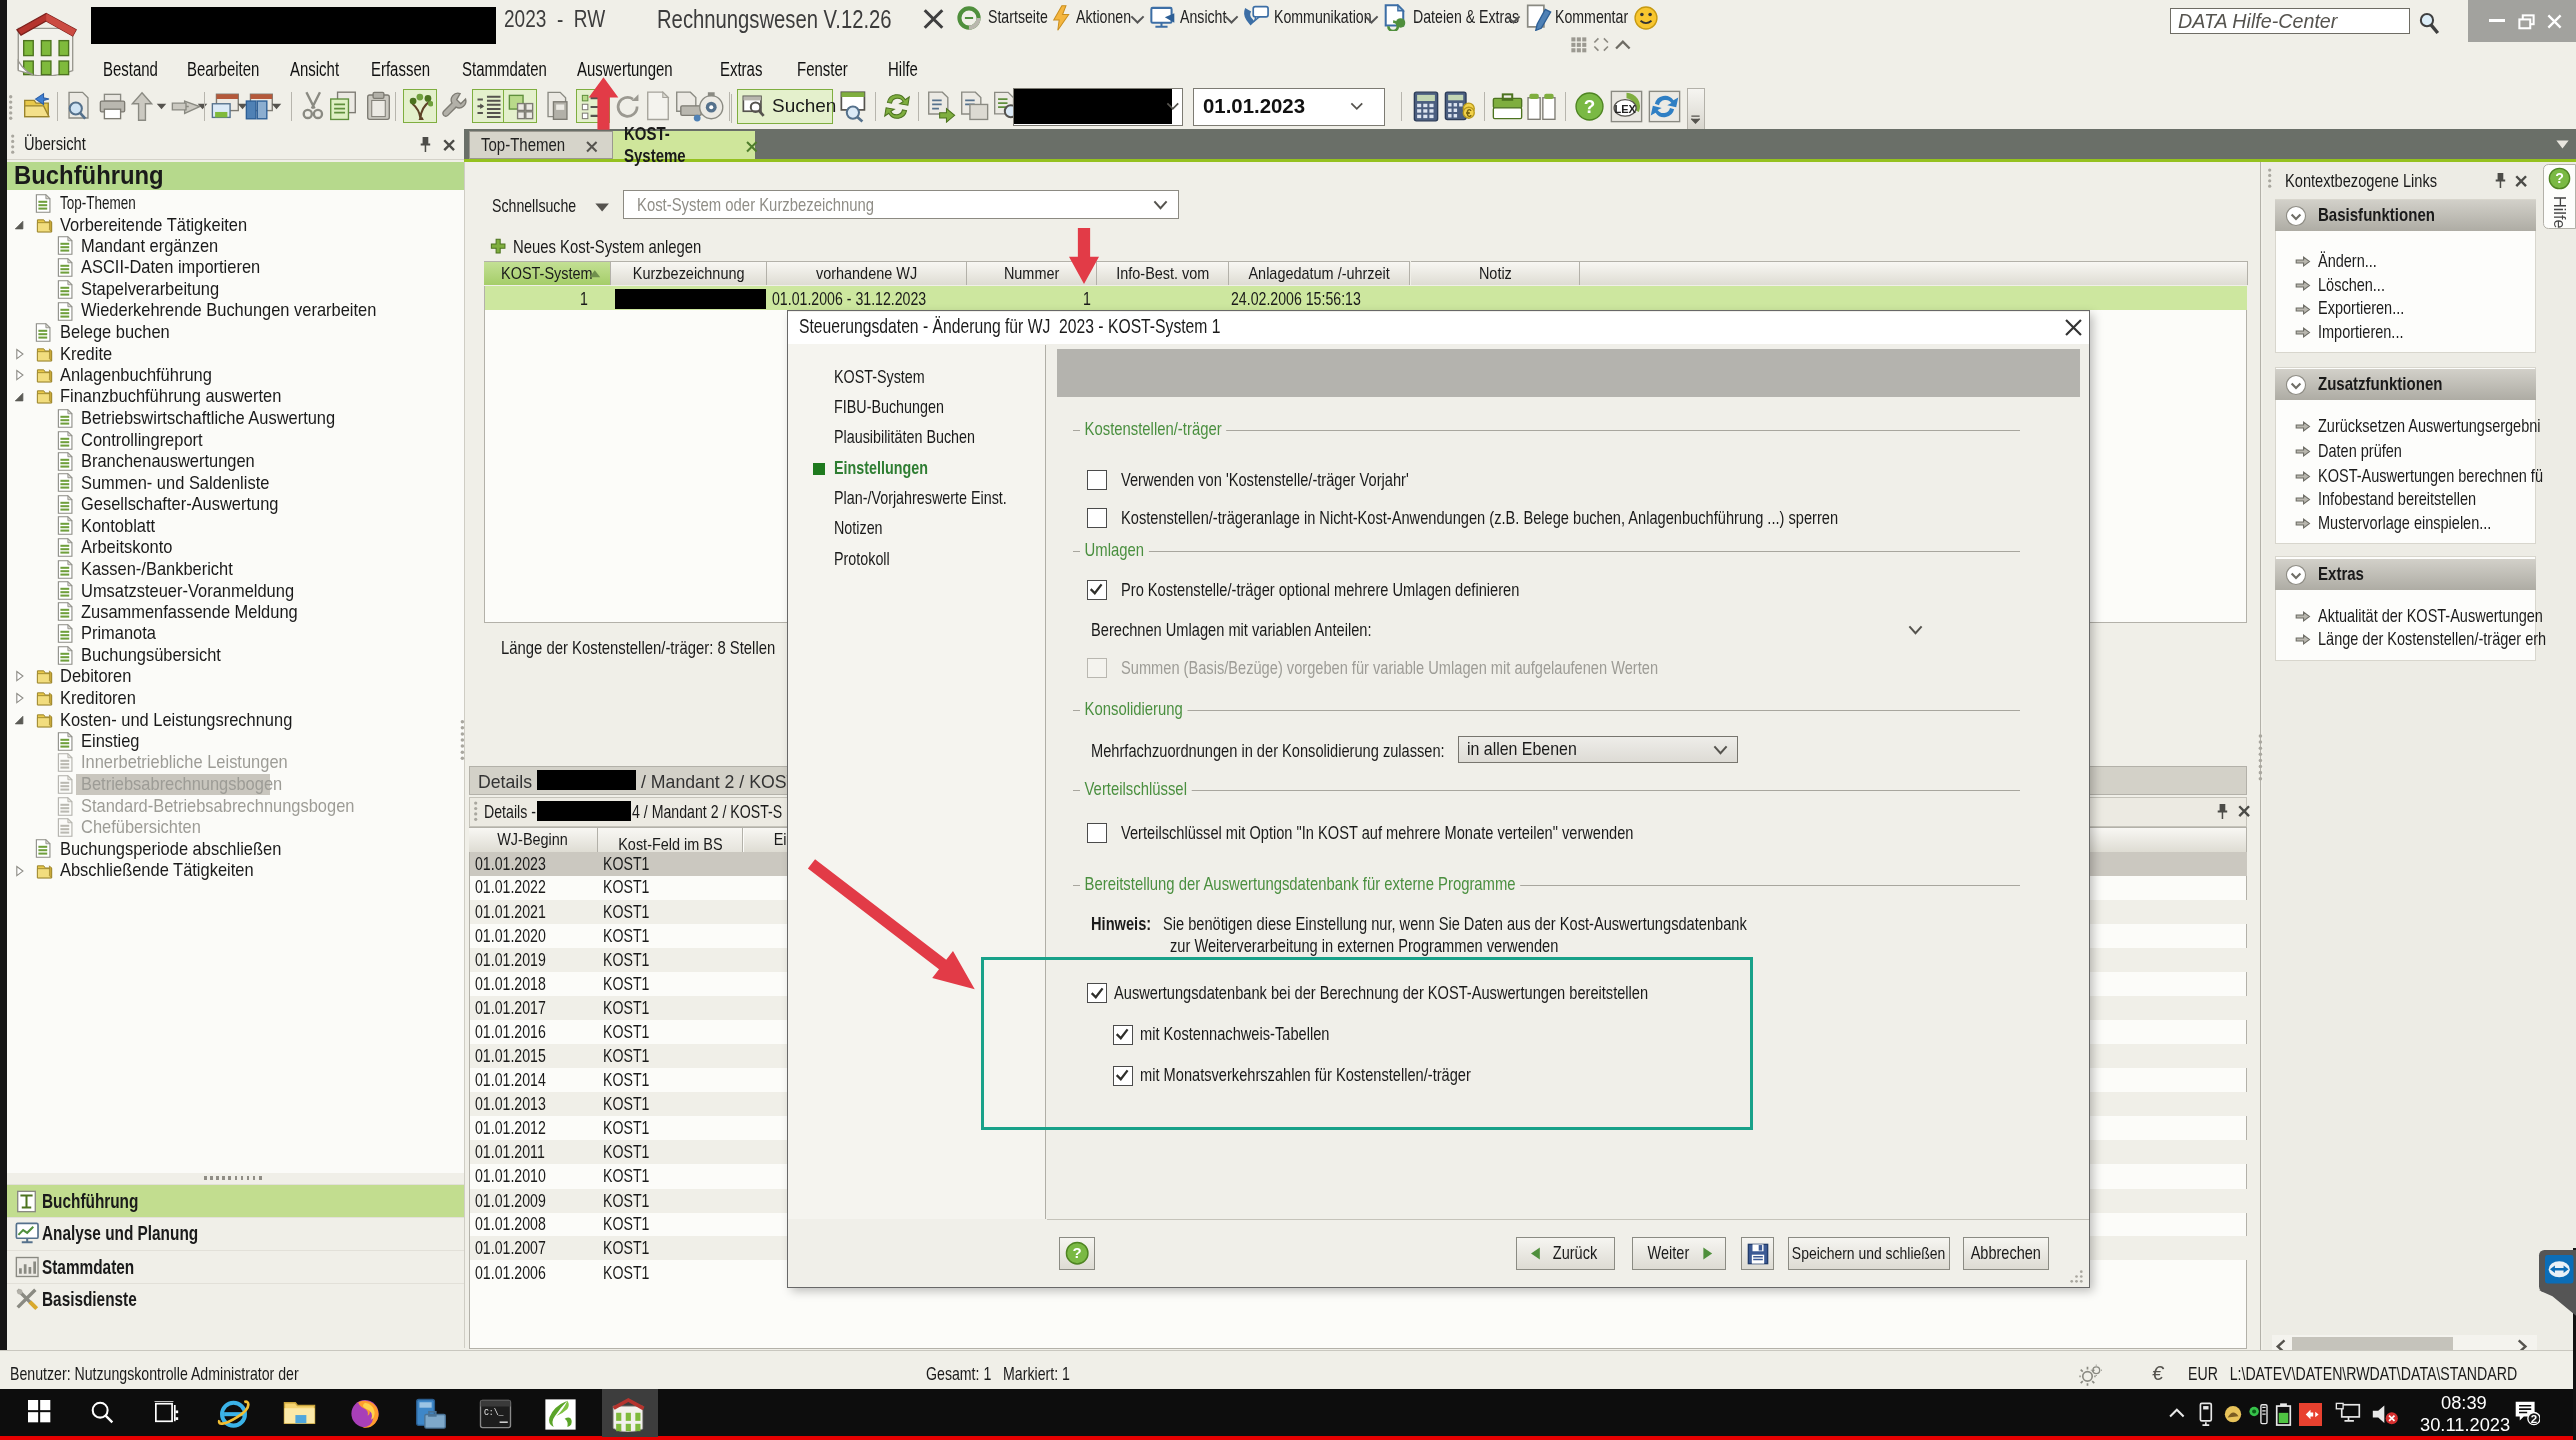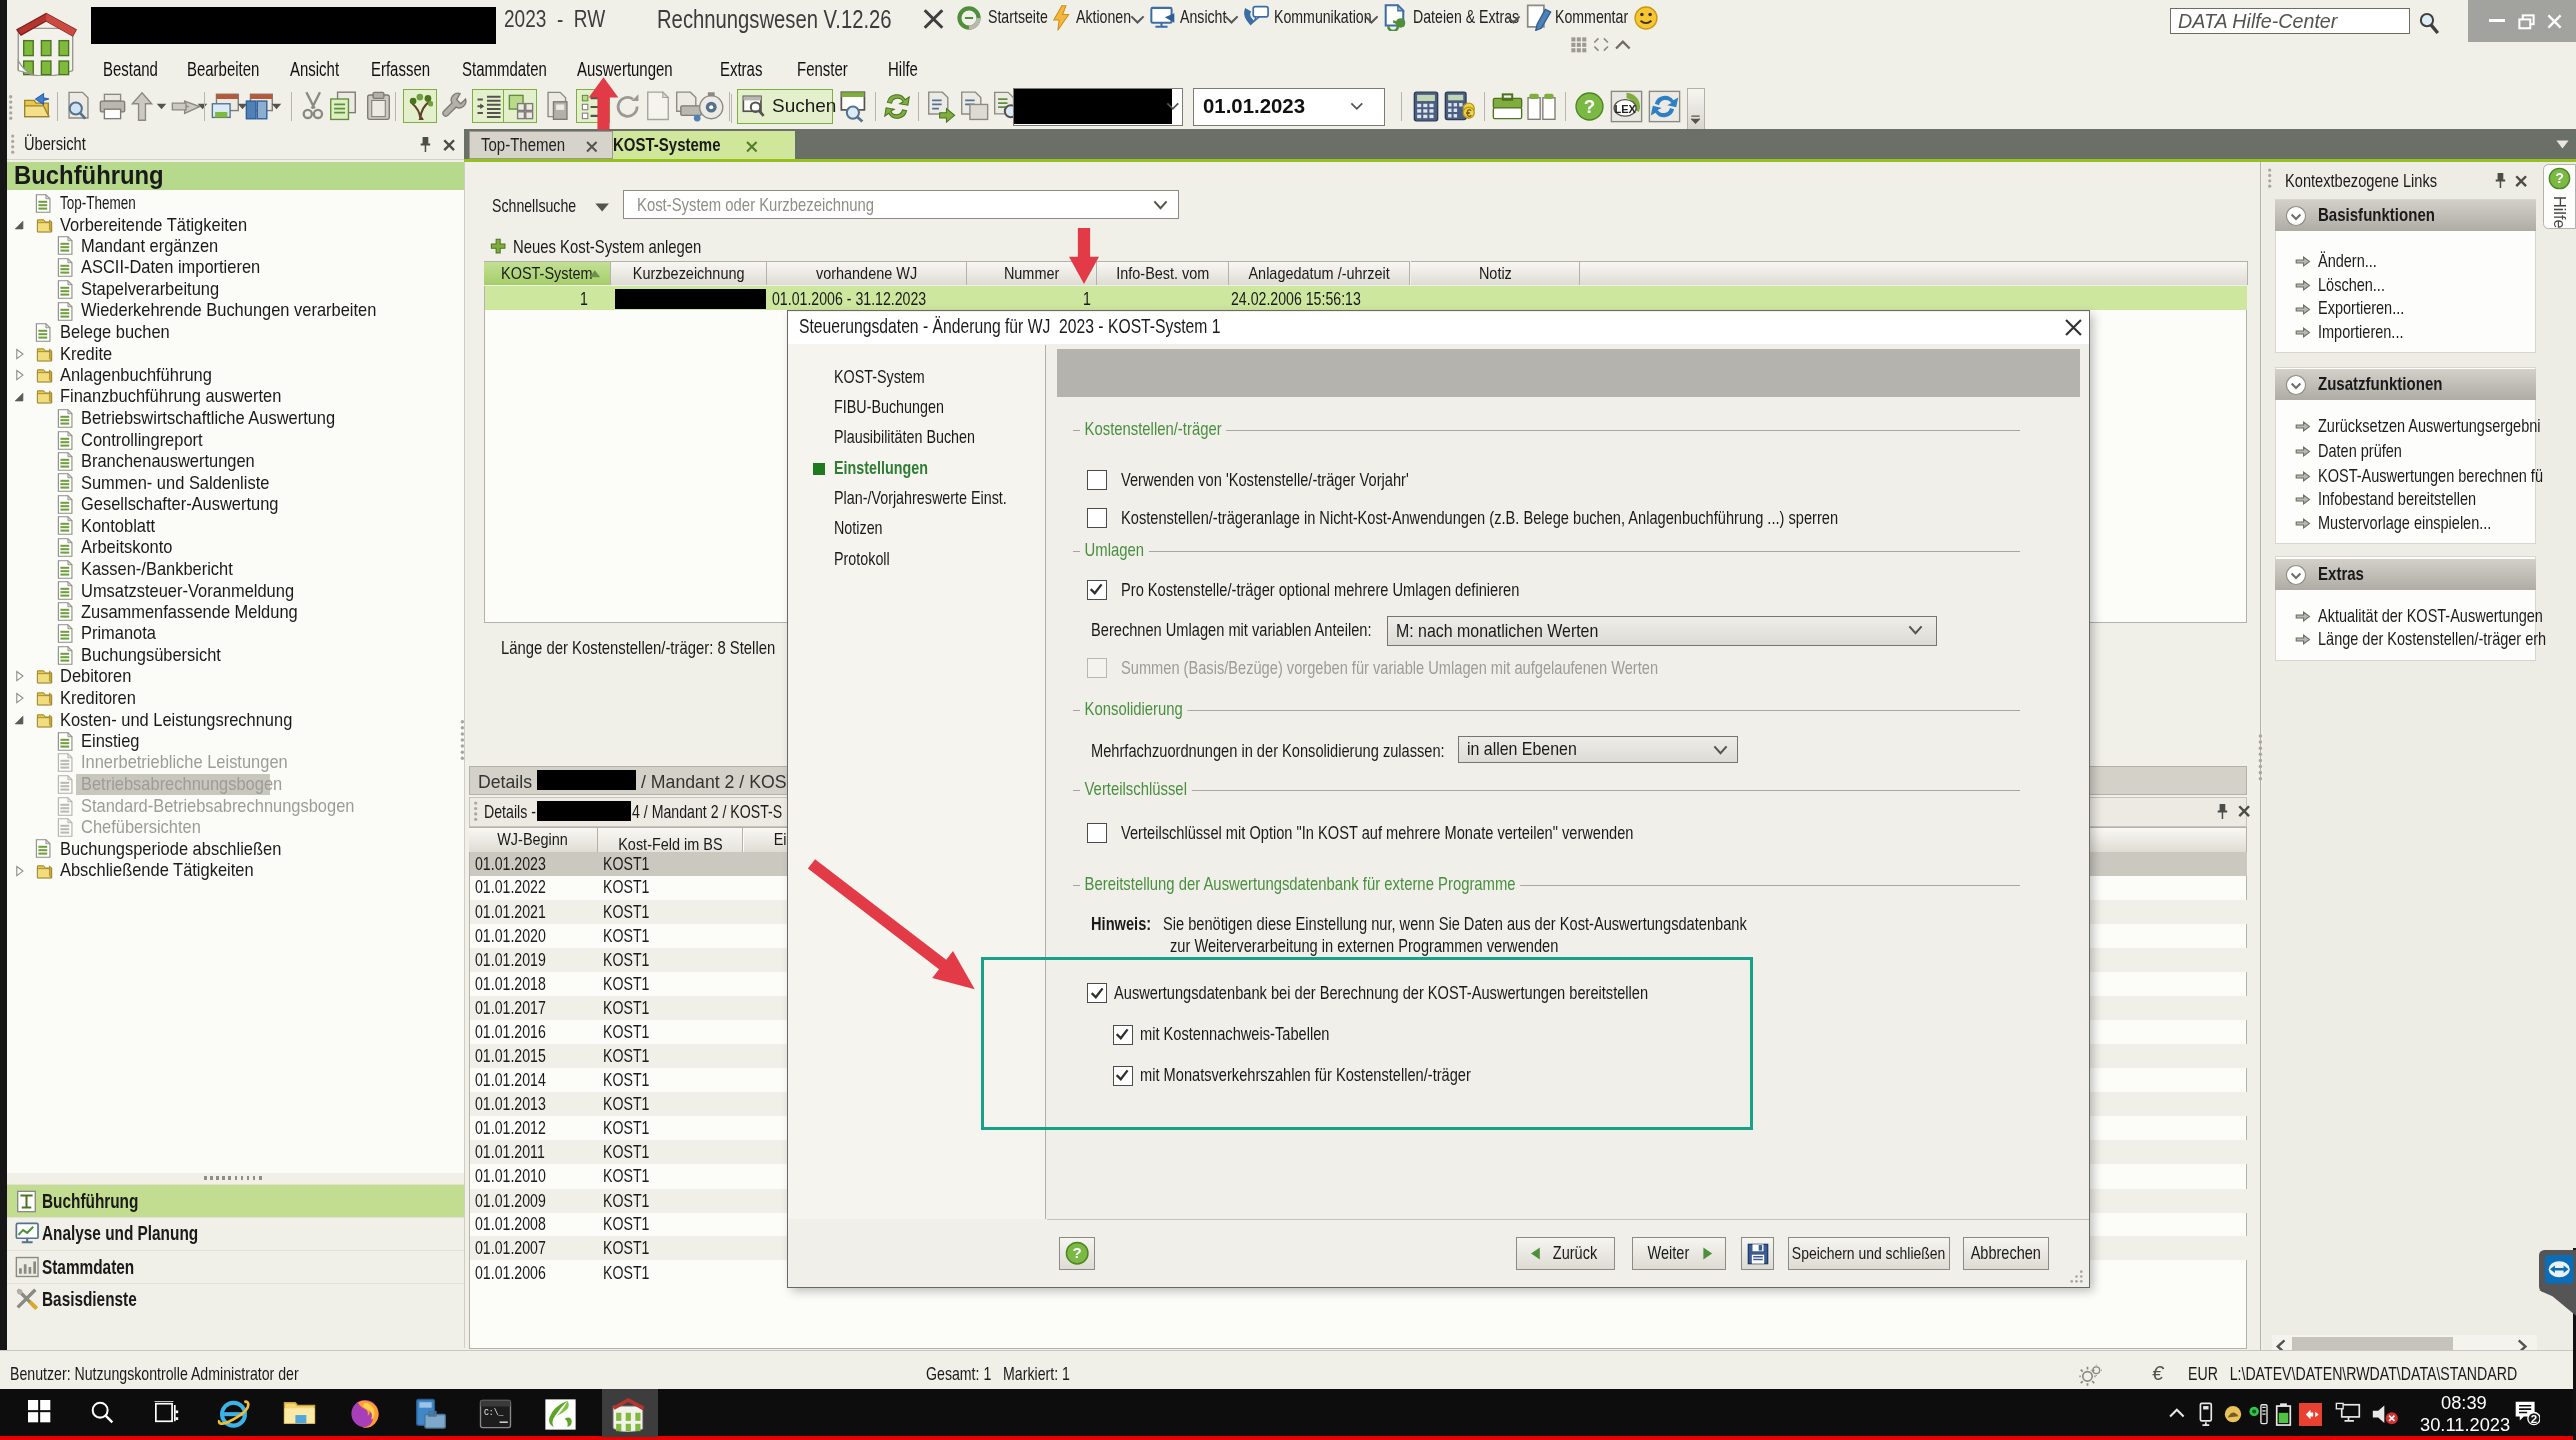--- a/index.html
+++ b/index.html
@@ -701,21 +701,21 @@
 <div class="abs" id="tabstrip"></div>
 <div class="abs" id="greenline"></div>
 <div class="abs" id="contentbg"></div>
 <div class="abs" style="left:464px;top:162px;width:0.7px;height:1186px;background:#cfcdc4"></div>
 <div class="abs tab" style="left:469px;width:144px;background:#d6d4ca;border:0.7px solid #9a988f;color:#222;padding-left:11px">
       <span class="sxi" style="transform-origin:0 50%">Top-Themen</span>
     </div>
 <svg class="abs" style="left:585px;top:140px" width="13.6" height="13.6" viewBox="0 0 20 20">
       <path d="M3 3 L17 17 M17 3 L3 17" stroke="#55534e" stroke-width="3"></path>
     </svg>
-<div class="abs tab" style="left:613px;width:182px;background:#cfe69b;font-weight:bold;">
+<div class="abs tab" style="left:613px;width:142px;background:#cfe69b;font-weight:bold;padding-left:11px">
       <span class="sxi" style="transform-origin:0 50%">KOST-Systeme</span>
     </div>
 <svg class="abs" style="left:745px;top:140px" width="13.6" height="13.6" viewBox="0 0 20 20">
       <path d="M3 3 L17 17 M17 3 L3 17" stroke="#4f7d2c" stroke-width="3"></path>
     </svg>
 <svg class="abs" style="left:2555px;top:139px" width="15" height="11" viewBox="0 0 22 16">
       <path d="M2 2 h18 l-9 12 z" fill="#e8e6de"></path>
     </svg>
 <div class="abs" style="left:492px;top:196px;font-size:17.7px;transform:scaleX(.8);transform-origin:0 50%">Schnellsuche</div>
 <svg class="abs" style="left:594px;top:202px" width="16.3" height="11" viewBox="0 0 24 16">
@@ -971,23 +971,20 @@
 <div class="abs cb" style="left:1087px;top:470px;z-index:51"></div>
 <div class="abs dtx" style="left:1121px;top:469px;color:#1a1a1a;font-size:18.3px;z-index:51">Verwenden von 'Kostenstelle/-träger Vorjahr'</div>
 <div class="abs cb" style="left:1087px;top:508px;z-index:51"></div>
 <div class="abs dtx" style="left:1121px;top:507px;color:#1a1a1a;font-size:18.3px;z-index:51">Kostenstellen/-trägeranlage in Nicht-Kost-Anwendungen (z.B. Belege buchen, Anlagenbuchführung ...) sperren</div>
 <div class="abs cb" style="left:1087px;top:580px;z-index:51"></div>
     <svg class="abs" style="left:1088px;top:581px;z-index:52" width="16.3" height="16.3" viewBox="0 0 24 24">
       <use href="#chk"></use>
     </svg>
 <div class="abs dtx" style="left:1121px;top:579px;color:#1a1a1a;font-size:18.3px;z-index:51">Pro Kostenstelle/-träger optional mehrere Umlagen definieren</div>
 <div class="abs dtx" style="left:1091px;top:619px;color:#1a1a1a;font-size:18.3px;z-index:51">Berechnen Umlagen mit variablen Anteilen:</div>
-<div class="abs combo" style="left:1387px;top:616px;width:550px;height:30px;z-index:51">
-      <span>M: nach monatlichen Werten</span>
-    </div>
 <svg class="abs" style="left:1908px;top:625px;z-index:52" width="15" height="10.2" viewBox="0 0 22 15">
       <path d="M2 2 l9 10 l9 -10" fill="none" stroke="#55534e" stroke-width="3"></path>
     </svg>
 <div class="abs cbd" style="left:1087px;top:658px;z-index:51"></div>
 <div class="abs dtx" style="left:1121px;top:657px;color:#9d9c96;font-size:18.3px;z-index:51">Summen (Basis/Bezüge) vorgeben für variable Umlagen mit aufgelaufenen Werten</div>
 <div class="abs dtx" style="left:1091px;top:740px;color:#1a1a1a;font-size:18.3px;z-index:51">Mehrfachzuordnungen in der Konsolidierung zulassen:</div>
 <div class="abs combo" style="left:1458px;top:736px;width:280px;height:27px;z-index:51">
       <span>in allen Ebenen</span>
     </div>
 <svg class="abs" style="left:1713px;top:745px;z-index:52" width="15" height="10.2" viewBox="0 0 22 15">

